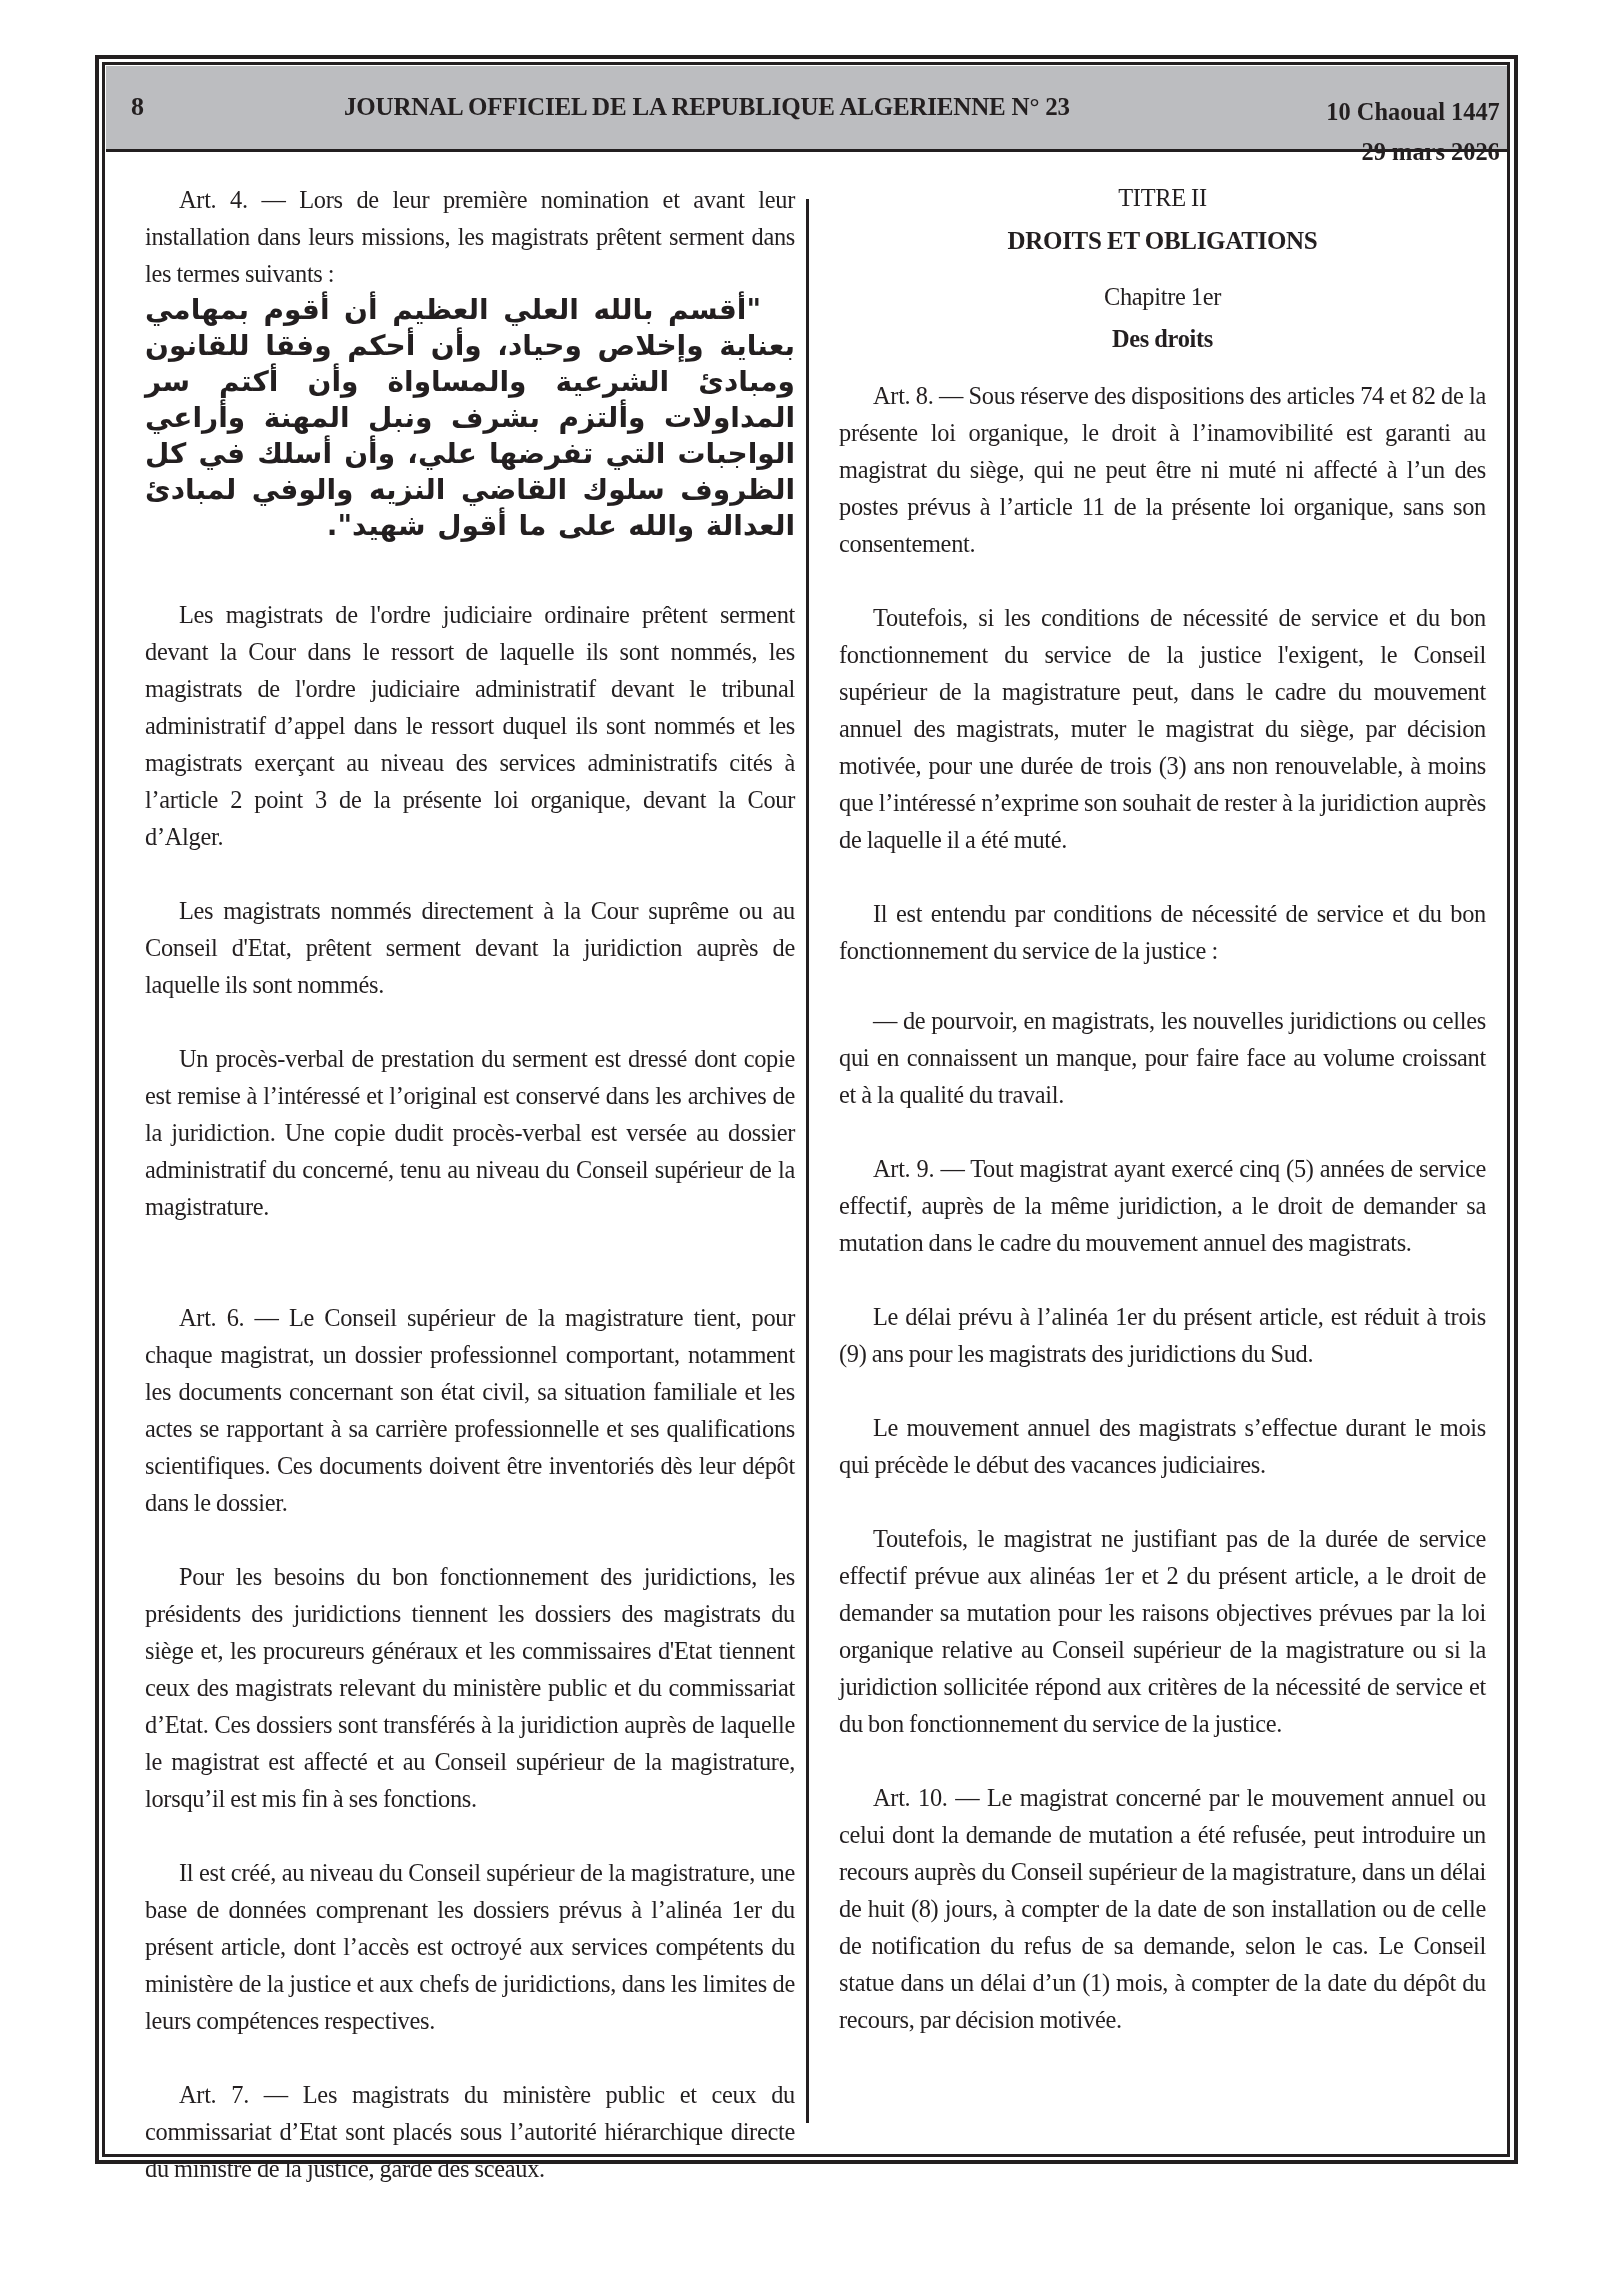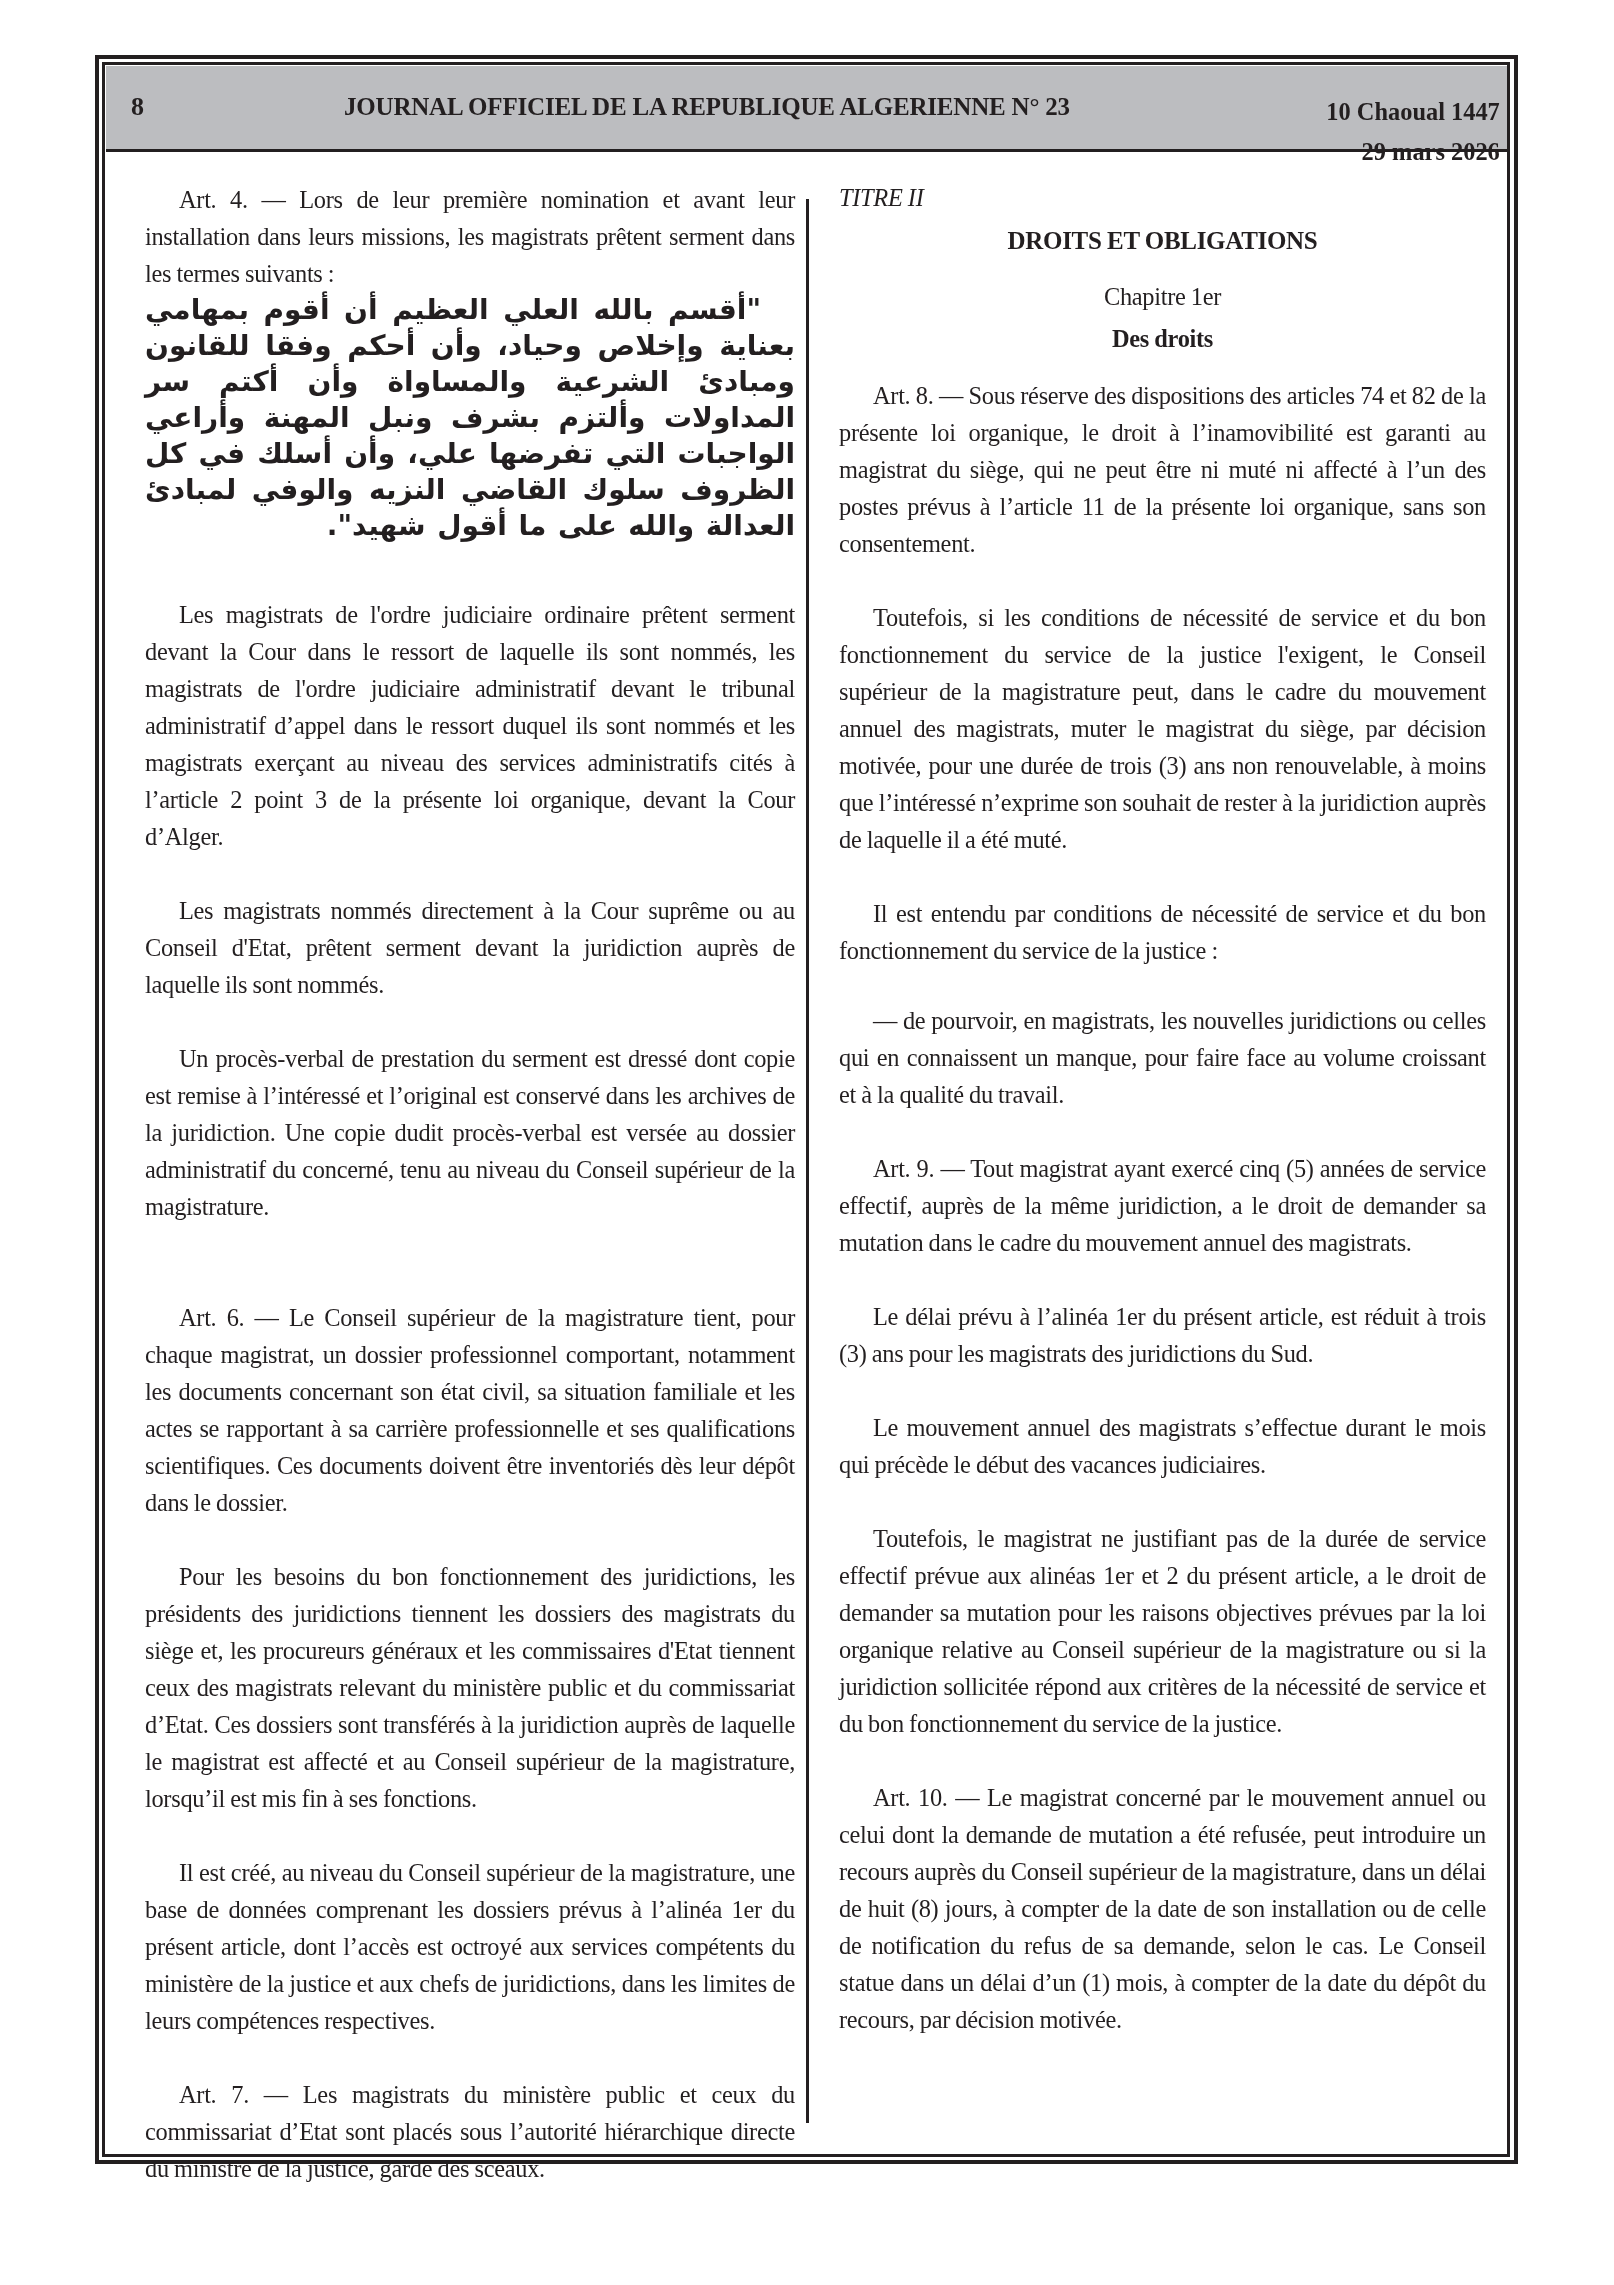--- a/index.html
+++ b/index.html
@@ -20,21 +20,21 @@
          text-align: justify; letter-spacing: -0.3px; word-spacing: -0.5px; }
   .col-left { left: 145px; width: 650px; }
   .col-right { left: 839px; width: 647px; }
   .divider { position: absolute; left: 806px; top: 199px; width: 2.7px; height: 1924px; background: #231f20; }
   .col p { margin: 0; text-indent: 34px; }
   .gap { height: 37px; }
   .gap-s { height: 16.3px; }
   .arabic { direction: rtl; text-align: justify; font-family: "DejaVu Sans", sans-serif; font-weight: bold;
             font-size: 28px; line-height: 36px; margin: 14.5px 0 0 0; text-indent: 0; letter-spacing: 0; word-spacing: 1.8px;
             text-align-last: right; }
-  .heading-titre { margin: 0; font-size: 24.4px; line-height: 33px; font-style: italic; }
+  .heading-titre { margin: 0; text-align: center; font-size: 24.4px; line-height: 33px; }
   .heading-bold { margin: 9px 0 0 0; text-align: center; font-weight: bold; font-size: 25px; line-height: 36px; }
   .heading-chap { margin: 21px 0 0 0; text-align: center; font-size: 24.4px; line-height: 34px; }
   .heading-sub { margin: 7.2px 0 0 0; text-align: center; font-weight: bold; font-size: 24.4px; line-height: 36px; }
 </style>
 </head>
 <body>
 
 <div class="frame-outer"></div>
 <div class="frame-inner"></div>
 
@@ -79,21 +79,21 @@
   <div class="gap"></div>
   <p>Toutefois, si les conditions de nécessité de service et du bon fonctionnement du service de la justice l'exigent, le Conseil supérieur de la magistrature peut, dans le cadre du mouvement annuel des magistrats, muter le magistrat du siège, par décision motivée, pour une durée de trois (3) ans non renouvelable, à moins que l’intéressé n’exprime son souhait de rester à  la juridiction auprès de laquelle il a été muté.</p>
   <div class="gap"></div>
   <p>Il est entendu par conditions de nécessité de service et du bon fonctionnement du service de la justice :</p>
   <div class="gap-s"></div>
   <div class="gap-s"></div>
   <p>— de pourvoir, en magistrats, les nouvelles juridictions ou celles qui en connaissent un manque, pour faire face au volume croissant et à la qualité du travail.</p>
   <div class="gap"></div>
   <p>Art. 9. — Tout magistrat ayant exercé cinq (5) années de service effectif, auprès de la même juridiction, a le droit de demander sa mutation dans le cadre du mouvement annuel des magistrats.</p>
   <div class="gap"></div>
-  <p>Le délai prévu à l’alinéa 1er du présent article, est réduit à trois (3) ans pour les magistrats des juridictions du Sud.</p>
+  <p>Le délai prévu à l’alinéa 1er du présent article, est réduit à trois (9) ans pour les magistrats des juridictions du Sud.</p>
   <div class="gap"></div>
   <p>Le mouvement annuel des magistrats s’effectue durant le mois qui précède le début des vacances judiciaires.</p>
   <div class="gap"></div>
   <p>Toutefois, le magistrat ne justifiant pas de la durée de service effectif prévue aux alinéas 1er et 2 du présent article, a le droit de demander sa mutation pour les raisons objectives prévues par la loi organique relative au Conseil supérieur de la magistrature ou si la juridiction sollicitée répond aux critères de la nécessité de service et du bon fonctionnement du service de la justice.</p>
   <div class="gap"></div>
   <p>Art. 10. — Le magistrat concerné par le mouvement annuel ou celui dont la demande de mutation a été refusée, peut introduire un recours auprès du Conseil supérieur de la magistrature, dans un délai de huit (8) jours, à compter de la date de son installation ou de celle de notification du refus de sa demande, selon le cas. Le Conseil statue dans un délai d’un (1) mois, à compter de la date du dépôt du recours, par décision motivée.</p>
 </div>
 
 
 </body></html>

